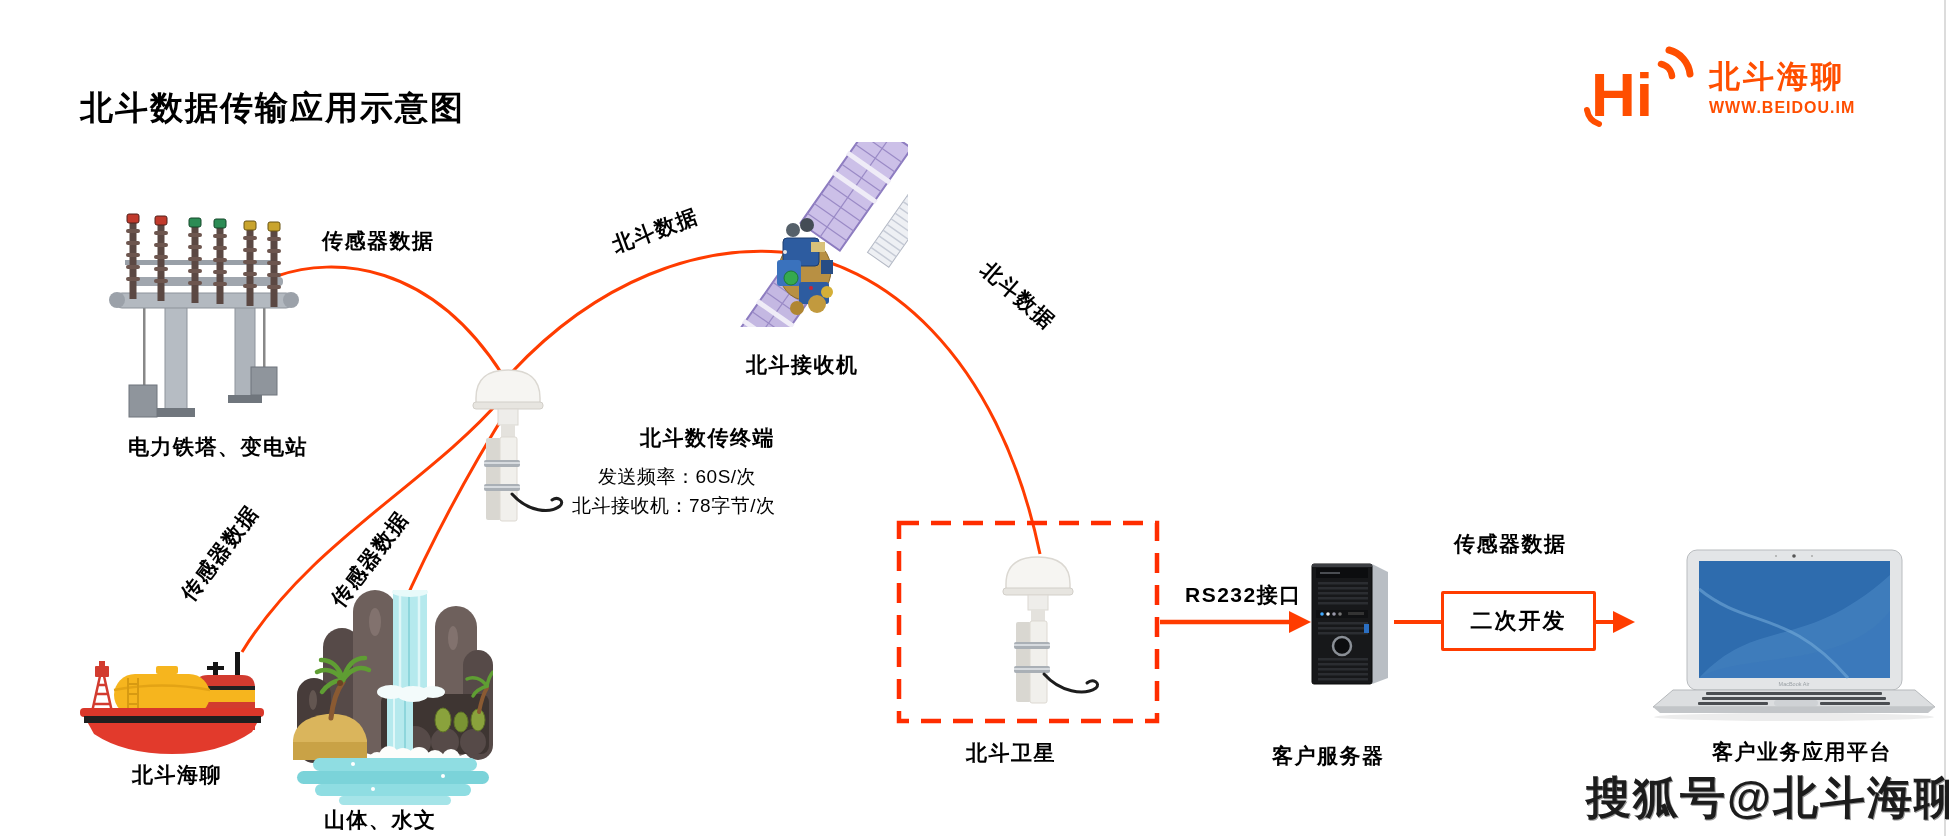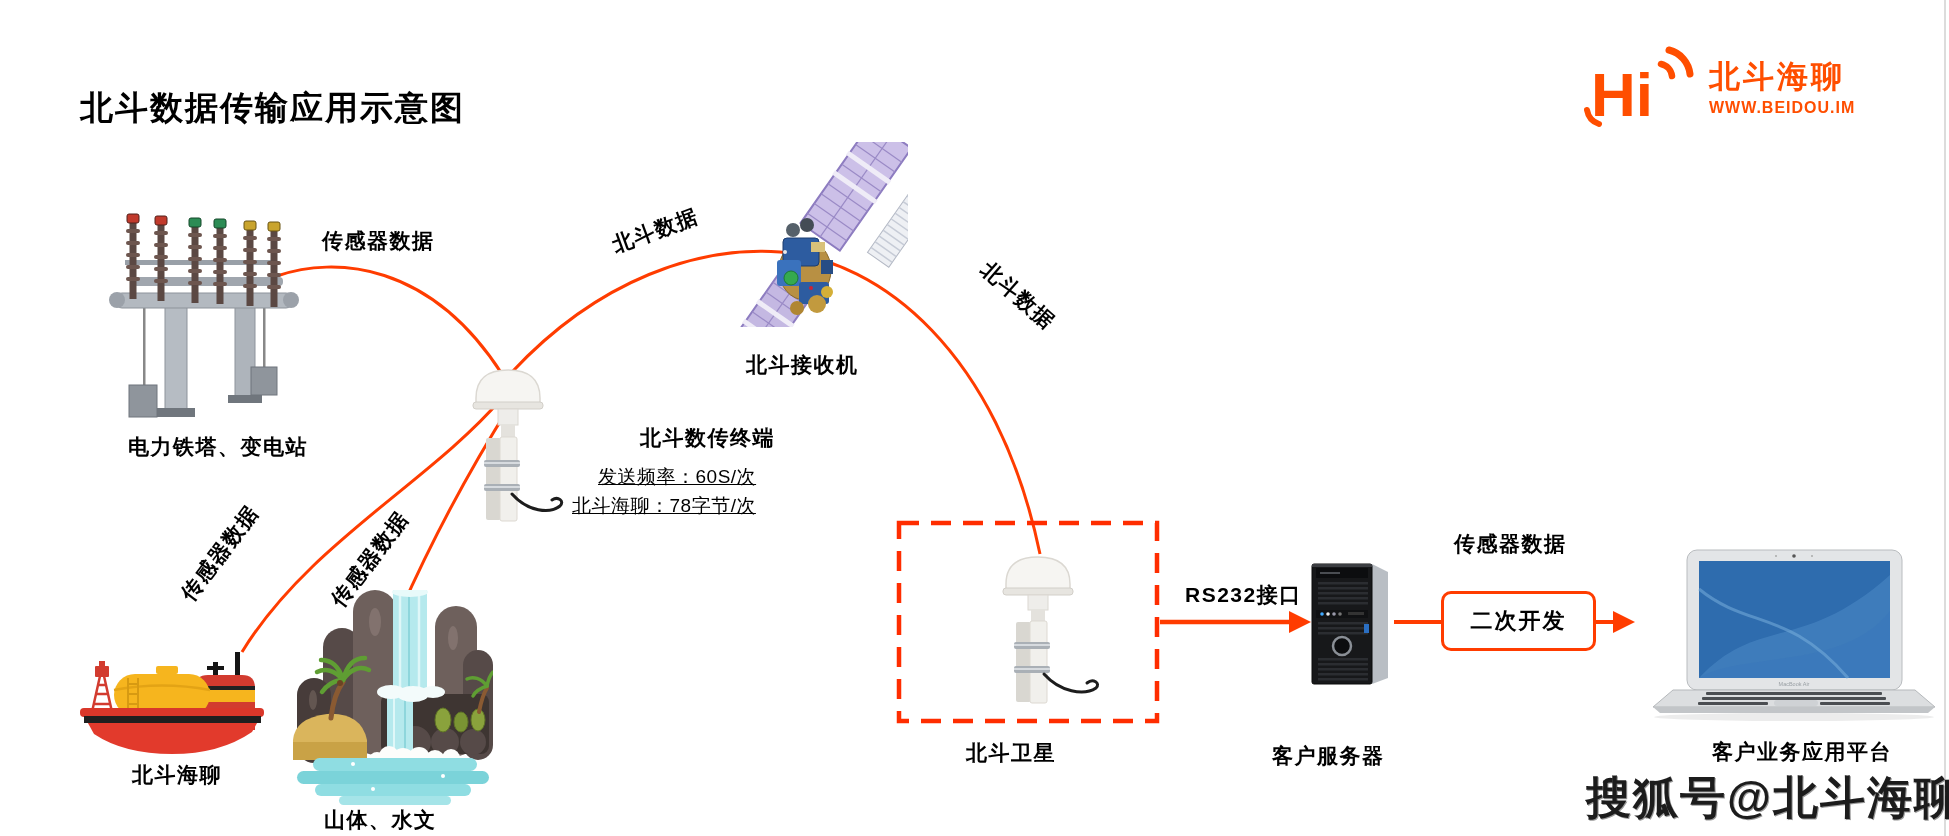--- a/index.html
+++ b/index.html
@@ -1,28 +1,28 @@
 <!DOCTYPE html>
 <html><head>
 <meta charset="utf-8">
 <style>
   html,body{margin:0;padding:0;background:#ffffff;}
   body{font-family:"Liberation Sans","DejaVu Sans",sans-serif;}
   #canvas{position:relative;width:1949px;height:836px;background:#ffffff;overflow:hidden;}
   .lbl{position:absolute;font-weight:700;font-size:21px;color:#000;letter-spacing:1.5px;white-space:nowrap;z-index:6;}
-  .lbl-reg{position:absolute;font-weight:400;font-size:19px;color:#000;letter-spacing:.5px;white-space:nowrap;z-index:6;text-decoration:underline;}
+  .lbl-reg{position:absolute;font-weight:400;font-size:19px;color:#000;letter-spacing:.5px;white-space:nowrap;z-index:6;}
   .rot{transform-origin:0 50%;}
   #title{position:absolute;left:80px;top:86px;font-size:33px;font-weight:700;letter-spacing:2px;color:#000;z-index:6;}
   #logo{position:absolute;left:1583px;top:40px;width:340px;height:100px;z-index:6;display:flex;align-items:flex-start;}
   #logo .brandcol{margin-left:8px;padding-top:20px;}
   #brand-name{font-size:31px;font-weight:700;color:#ff4e00;letter-spacing:3px;line-height:1.1;}
   #brand-url{font-size:16px;font-weight:700;color:#ff4e00;letter-spacing:1px;margin-top:5px;}
   #connection-layer{position:absolute;left:0;top:0;z-index:3;}
   .icon{position:absolute;z-index:4;}
-  #dev-box{position:absolute;left:1441px;top:591px;width:149px;height:54px;border:3.5px solid #ff3c00;border-radius:10px;background:#fff;display:flex;align-items:center;justify-content:center;font-size:22px;font-weight:700;letter-spacing:2px;color:#000;z-index:5;}
+  #dev-box{position:absolute;left:1441px;top:591px;width:149px;height:54px;border:3.5px solid #ff3c00;border-radius:2px;background:#fff;display:flex;align-items:center;justify-content:center;font-size:22px;font-weight:700;letter-spacing:2px;color:#000;z-index:5;}
   #watermark{position:absolute;left:1586px;top:768px;font-size:45px;font-weight:600;color:#1c1c1c;letter-spacing:2px;white-space:nowrap;z-index:7;text-shadow:1px 1px 0 #9a9a9a;}
   #page-edge{position:absolute;left:1944px;top:0;width:2px;height:836px;background:#dcdcdc;z-index:2;}
 </style>
 </head>
 <body>
 
 <div id="canvas">
 
   <div id="logo">
     <svg width="118" height="92" viewBox="0 0 118 92">
@@ -318,21 +318,21 @@
 
   <div class="lbl" style="left:322px;top:227px">传感器数据</div>
   <div class="lbl rot" style="left:186px;top:584px;transform:rotate(-53deg)">传感器数据</div>
   <div class="lbl rot" style="left:336px;top:590px;transform:rotate(-53deg)">传感器数据</div>
   <div class="lbl rot" style="left:613px;top:232px;transform:rotate(-20deg)">北斗数据</div>
   <div class="lbl rot" style="left:984px;top:252px;transform:rotate(41deg)">北斗数据</div>
   <div class="lbl" style="left:128px;top:433px">电力铁塔、变电站</div>
   <div class="lbl" style="left:746px;top:351px">北斗接收机</div>
   <div class="lbl" style="left:640px;top:424px">北斗数传终端</div>
   <div class="lbl-reg" style="left:598px;top:464px">发送频率：60S/次</div>
-  <div class="lbl-reg" style="left:572px;top:493px">北斗海聊：78字节/次</div>
+  <div class="lbl-reg" style="left:572px;top:493px">北斗接收机：78字节/次</div>
   <div class="lbl" style="left:132px;top:761px">北斗海聊</div>
   <div class="lbl" style="left:324px;top:806px">山体、水文</div>
   <div class="lbl" style="left:966px;top:739px">北斗卫星</div>
   <div class="lbl" style="left:1185px;top:581px">RS232接口</div>
   <div class="lbl" style="left:1272px;top:742px">客户服务器</div>
   <div class="lbl" style="left:1454px;top:530px">传感器数据</div>
   <div class="lbl" style="left:1712px;top:738px">客户业务应用平台</div>
 
   <div id="watermark">搜狐号@北斗海聊</div>
 

